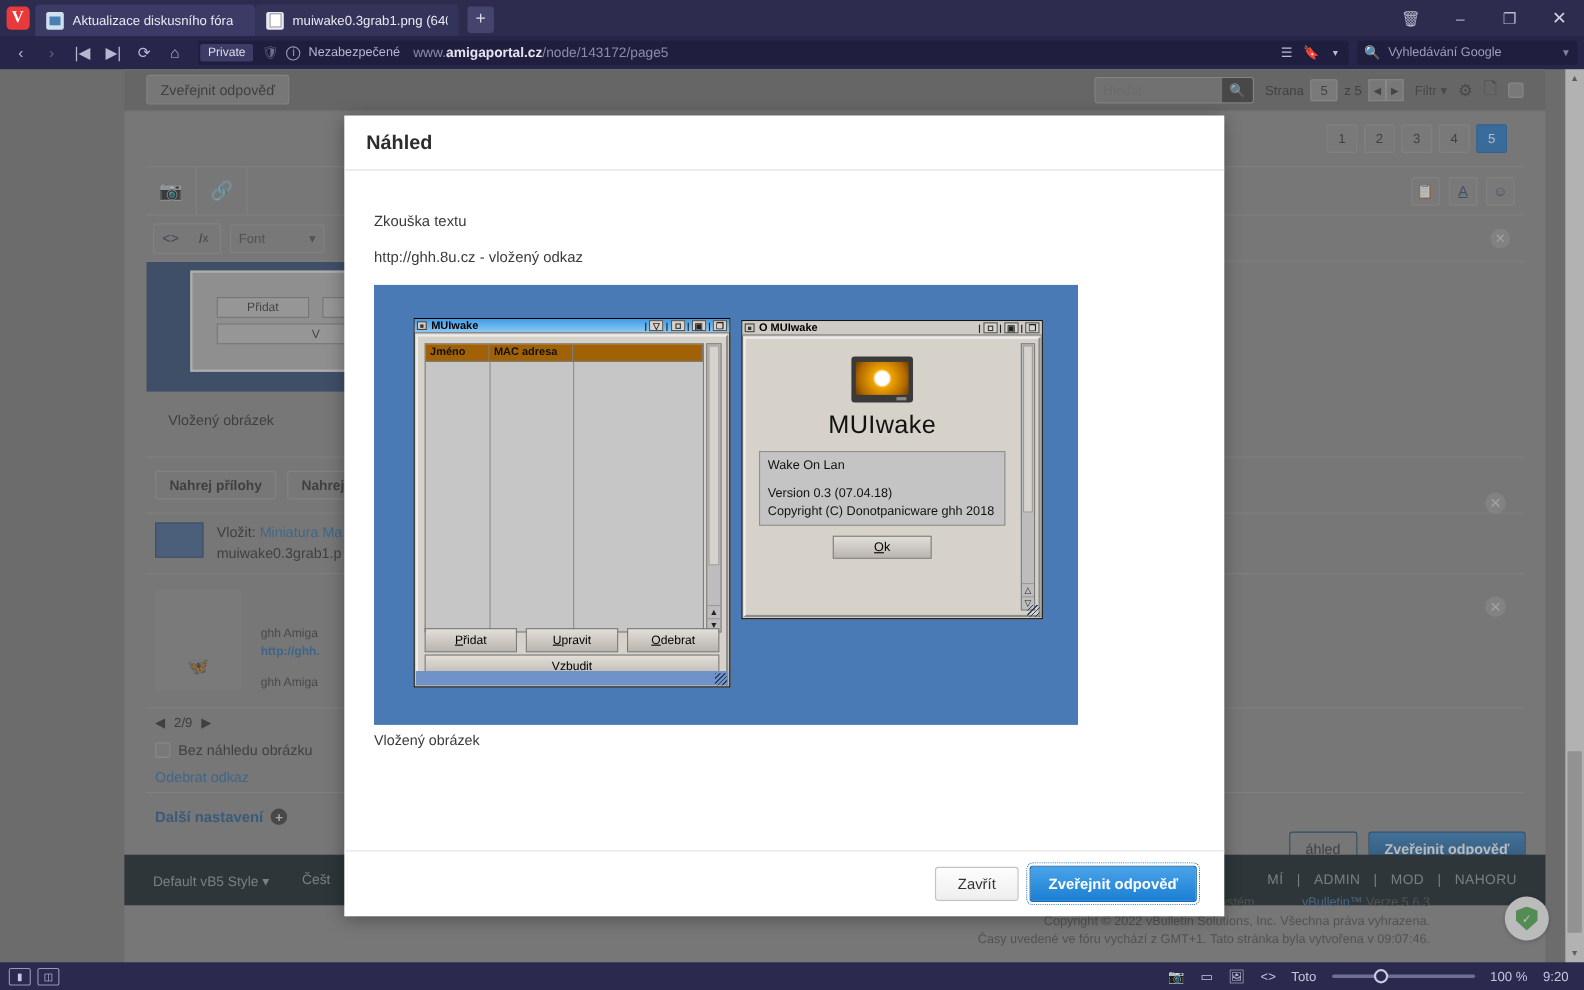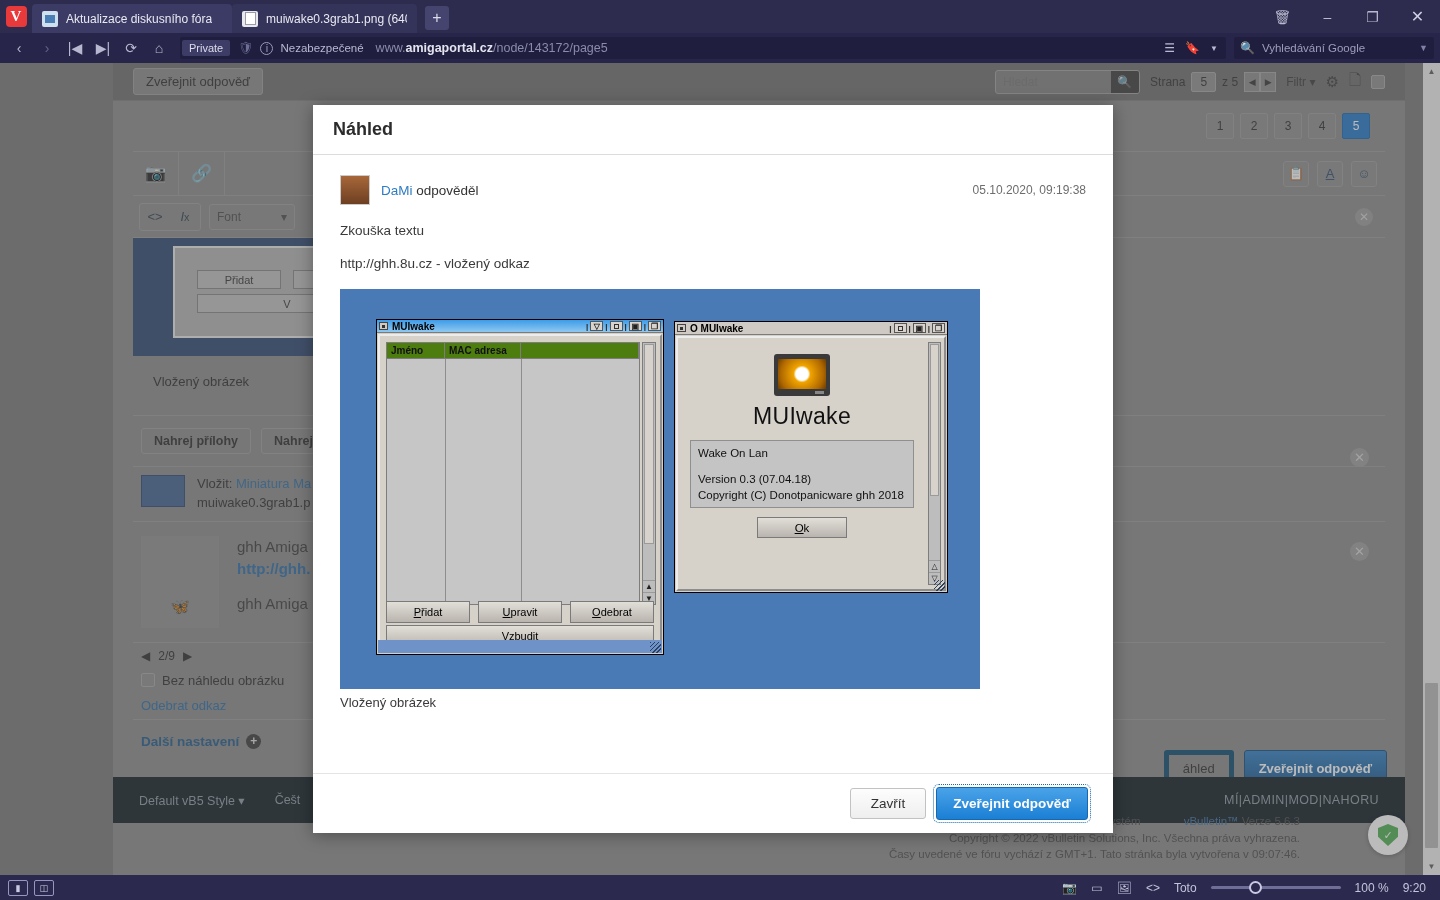--- a/index.html
+++ b/index.html
@@ -166,42 +166,42 @@
 
   .attach-row { border-bottom:1px solid #9a9a9a; padding:12px 8px; display:flex; gap:10px; }
   .attach-row .btn-gray { font-size:12.5px; font-weight:bold; }
   .attach-item { display:flex; gap:12px; padding:8px; border-bottom:1px solid #9a9a9a; align-items:flex-start;}
   .attach-thumb { width:44px;height:32px;background:#3f5f8f;border:1px solid #2b4470; flex:0 0 44px;}
   .attach-txt { font-size:13px; color:#2b2b2b; line-height:1.45; }
   .attach-txt a { color:#2f6ea5; text-decoration:none; }
 
   .linkcard { display:flex; gap:18px; padding:14px 8px; border-bottom:1px solid #9a9a9a; }
   .linkcard .lc-img { width:78px;height:92px;background:#8f8f8f;display:flex;align-items:flex-end;justify-content:center;padding-bottom:12px;}
-  .linkcard .lc-body { font-size:15px; color:#3a3a3a; line-height:1.5; }
+  .linkcard .lc-body { font-size:11px; color:#3a3a3a; line-height:1.5;margin-top:32px; }
   .linkcard .lc-body a { color:#2a6da8; font-weight:bold; text-decoration:none; }
   .lc-nav { display:flex;align-items:center;gap:8px;font-size:12px;color:#2b2b2b; padding:6px 8px;}
   .chkline { display:flex;align-items:center;gap:7px;font-size:13px;color:#2b2b2b;padding:4px 8px;}
   .rmlink { font-size:13px;color:#2a6da8;padding:6px 8px; }
   .moresettings { font-size:13.5px;color:#1f5a8c;font-weight:bold;padding:14px 8px;display:flex;align-items:center;gap:7px;border-top:1px solid #9a9a9a;}
   .plus-circ { width:15px;height:15px;border-radius:50%;background:#3a3a3a;color:#dcdcdc;
      display:flex;align-items:center;justify-content:center;font-size:12px;line-height:1;}
 
   .xcirc { position:absolute; right:16px; width:19px;height:19px;border-radius:50%;background:#9d9d9d;
      color:#d6d6d6; display:flex;align-items:center;justify-content:center;font-size:13px;}
 
   .bottom-actions { position:absolute; right:18px; bottom:88px; display:flex; gap:10px; }
-  .btn-preview { background:#8b8b8b;border:5px solid #0c4a6e;border-radius:3px;padding:6px 14px;font-size:13px;color:#2b2b2b;}
+  .btn-preview { background:#8b8b8b;border:1px solid #0c4a6e;border-radius:3px;padding:6px 14px;font-size:13px;color:#2b2b2b;}
   .btn-blue { background: linear-gradient(#2f7fc4,#14558f); border:1px solid #114a7c;
      border-radius:3px; padding:7px 14px; font-size:13px; color:#fff; font-weight:bold; }
 
   .footer-dark {
     position:absolute; left:113px; right:35px; bottom:52px; height:46px; background:#0d1a22;
     display:flex; align-items:center; padding:0 26px; color:#8b9aa3; font-size:12.5px; gap:30px;
   }
-  .footer-dark .right { margin-left:auto; display:flex; gap:0; align-items:center; letter-spacing:.4px;}
+  .footer-dark .right { margin-left:auto; display:flex; gap:12px; align-items:center; letter-spacing:.4px;}
   .footer-legal { position:absolute; right:140px; bottom:12px; text-align:right; font-size:11.5px;
      color:#4a4a4a; line-height:1.45; }
   .footer-legal a { color:#3a6d9e; text-decoration:none;margin-left:40px; }
 
   .adblock-badge { position:absolute; right:32px; bottom:20px; width:40px;height:40px;border-radius:50%;
      background:#fff; display:flex;align-items:center;justify-content:center; box-shadow:0 1px 4px rgba(0,0,0,.3);}
   .adblock-badge .sh { width:20px;height:22px;background:#4cb050;
      clip-path: polygon(50% 0,100% 18%,100% 58%,50% 100%,0 58%,0 18%); position:relative;}
   .adblock-badge .sh::after{content:"✓";position:absolute;inset:0;display:flex;align-items:center;
      justify-content:center;color:#fff;font-size:11px;}
@@ -258,21 +258,21 @@
     display:flex;align-items:center;justify-content:center;}
   .mui-sq i { display:block;width:3px;height:3px;background:#333; }
   .mui-title .gadgets { margin-left:auto; display:flex; align-items:center; gap:2px; font-size:8px; color:#222;}
   .mui-gad { width:13px;height:10px;border:1px solid #555;background:#d8d4cd;
      display:flex;align-items:center;justify-content:center; }
   .mui-gad i { display:block;width:5px;height:5px;border:1px solid #333; }
   .mui-inner { position:absolute; inset:14px 1px 1px 1px; background:#d6d2ca;
      border:2px solid #ececec; border-right-color:#8d8d8d; border-bottom-color:#8d8d8d; }
   .mui-list { position:absolute; left:6px; right:20px; top:6px; bottom:46px;
      background:#c6c6c6; border:1px solid #7d7d7d; }
-  .mui-list-head { display:flex; height:16px; background:#4d7c0f; border-bottom:1px solid #7d7d7d; }
+  .mui-list-head { display:flex; height:16px; background:#a16207; border-bottom:1px solid #7d7d7d; }
   .mui-col { border-right:1px solid #7d7d7d; font-size:10px; font-weight:bold; color:#111;
      display:flex; align-items:center; padding:0 4px; }
   .mui-vcols { position:absolute; top:16px; bottom:0; border-left:1px solid #8d8d8d; }
   .mui-sb { position:absolute; right:4px; top:6px; width:14px; bottom:46px;
      background:#bdbdbd; border:1px solid #7d7d7d; }
   .mui-sb .knob { position:absolute; left:1px; right:1px; top:1px; height:200px;
      background:#d7d3cc; border:1px solid #9a9a9a; }
   .mui-sb .arrows { position:absolute; left:0; right:0; bottom:0; height:24px;
      display:flex; flex-direction:column; }
   .mui-sb .arrows span { flex:1; display:flex;align-items:center;justify-content:center;
@@ -524,28 +524,20 @@
     </div>
     <div class="page-dim" style="pointer-events:none;opacity:.42;background:#5c5c5c;"></div>
   </div>
 
   <div class="modal">
     <div class="modal-head">
       <div class="modal-title">Náhled</div>
     </div>
 
     <div class="modal-body">
-      <div class="post-head">
-        <div class="avatar" style="background:linear-gradient(#a8673a,#6d3f22);"></div>
-        <div class="poster">
-          <a>DaMi</a>
-          <span>odpověděl</span>
-        </div>
-        <div class="post-date">05.10.2020, 09:19:38</div>
-      </div>
 
       <p class="post-p">Zkouška textu</p>
       <p class="post-p">http://ghh.8u.cz - vložený odkaz</p>
 
       <div class="img-embed">
 
         <div class="mui-win" style="left:36px; top:30px; width:288px; height:336px;">
           <div class="mui-title active">
             <span class="mui-sq">
                 <i></i>

